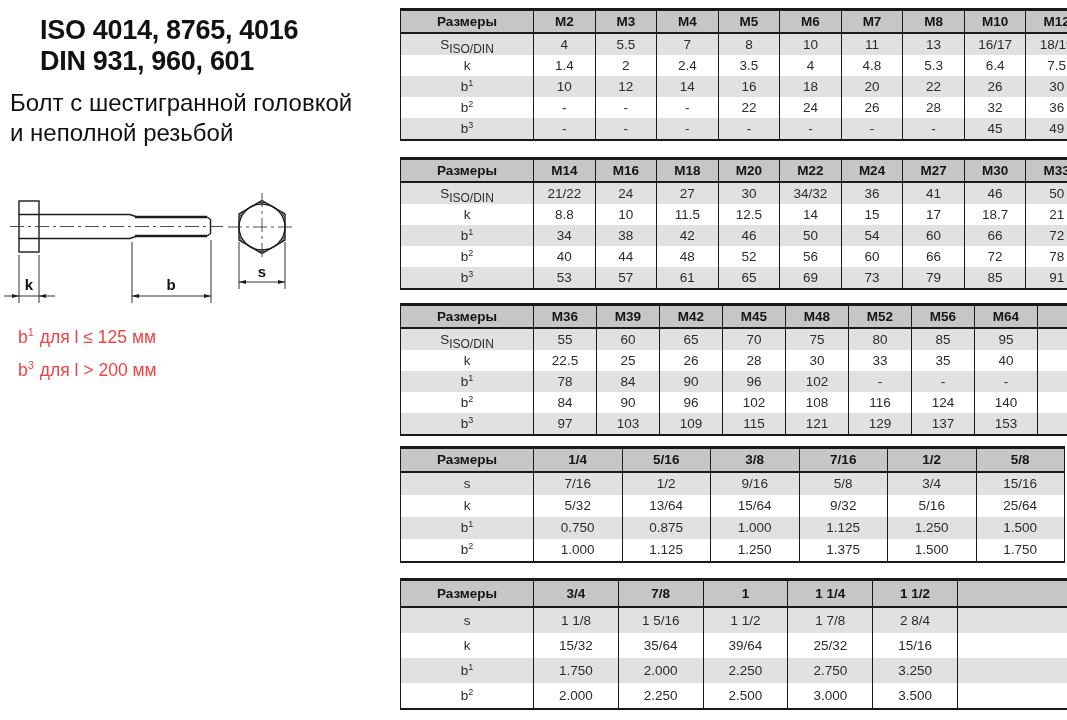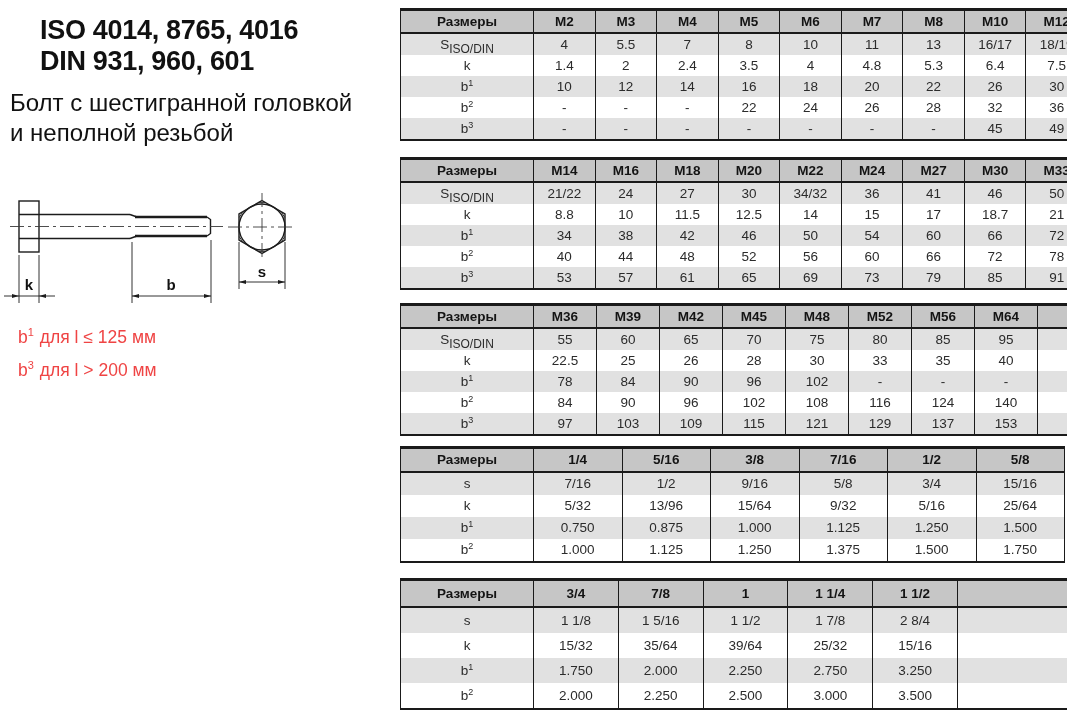--- a/index.html
+++ b/index.html
@@ -414,21 +414,21 @@
               <td>7/16</td>
               <td>1/2</td>
               <td>9/16</td>
               <td>5/8</td>
               <td>3/4</td>
               <td>15/16</td>
             </tr>
             <tr>
               <td><span>k</span></td>
               <td>5/32</td>
-              <td>13/96</td>
+              <td>13/64</td>
               <td>15/64</td>
               <td>9/32</td>
               <td>5/16</td>
               <td>25/64</td>
             </tr>
             <tr class="shade">
               <td><span>b</span><sup>1</sup></td>
               <td>0.750</td>
               <td>0.875</td>
               <td>1.000</td>

